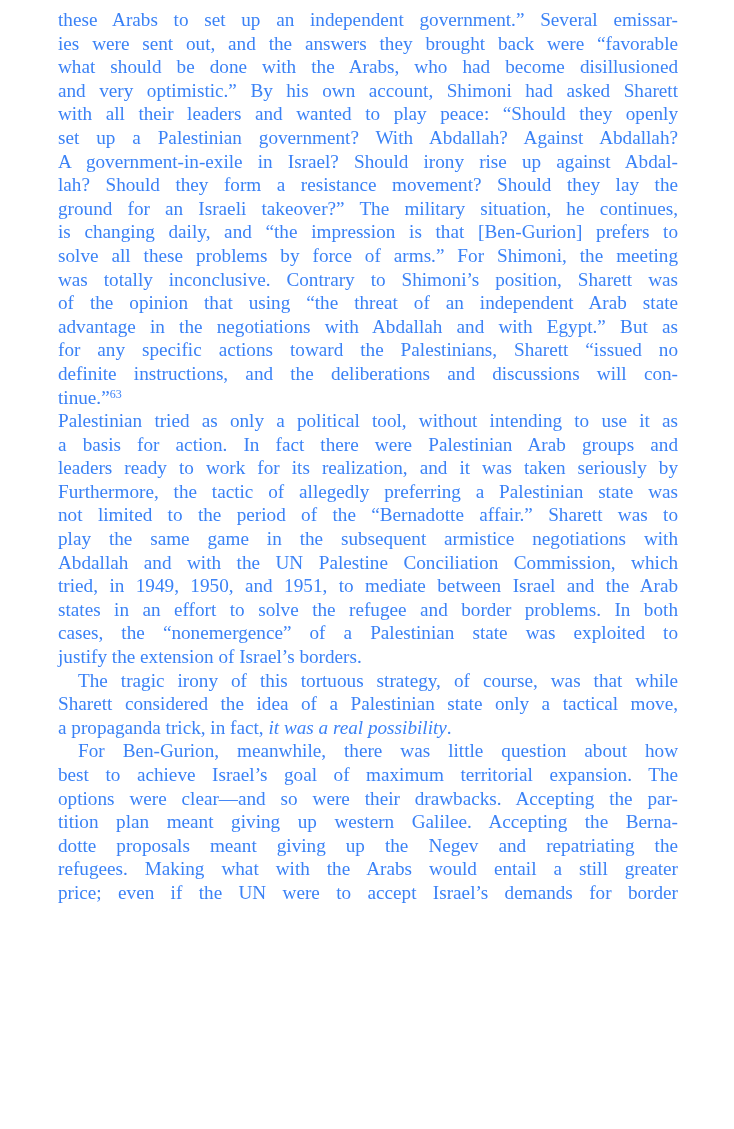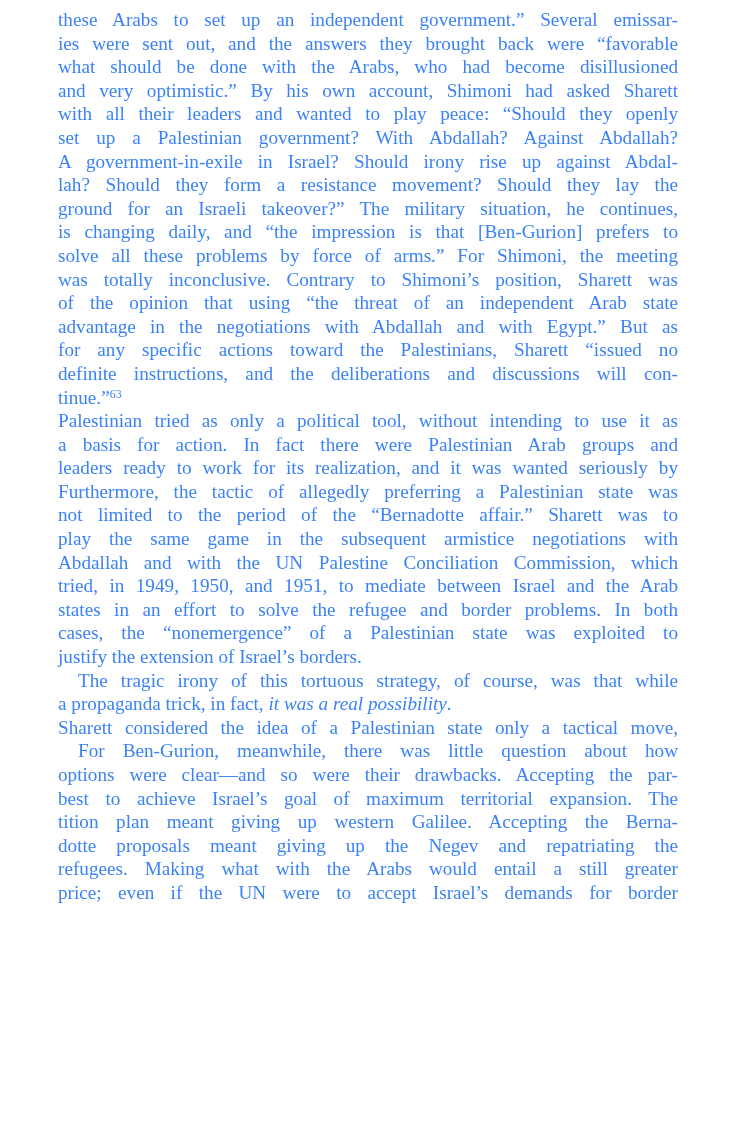--- a/index.html
+++ b/index.html
@@ -31,37 +31,37 @@
     <span class="line">was totally inconclusive. Contrary to Shimoni’s position, Sharett was</span>
     <span class="line">of the opinion that using “the threat of an independent Arab state</span>
     <span class="line">advantage in the negotiations with Abdallah and with Egypt.” But as</span>
     <span class="line">for any specific actions toward the Palestinians, Sharett “issued no</span>
     <span class="line">definite instructions, and the deliberations and discussions will con-</span>
     <span class="line last"><span>tinue.”</span><sup>63</sup></span>
   </p>
   <p>
     <span class="line">Palestinian tried as only a political tool, without intending to use it as</span>
     <span class="line">a basis for action. In fact there were Palestinian Arab groups and</span>
-    <span class="line">leaders ready to work for its realization, and it was wanted seriously by</span>
+    <span class="line">leaders ready to work for its realization, and it was taken seriously by</span>
     <span class="line">Furthermore, the tactic of allegedly preferring a Palestinian state was</span>
     <span class="line">not limited to the period of the “Bernadotte affair.” Sharett was to</span>
     <span class="line">play the same game in the subsequent armistice negotiations with</span>
     <span class="line">Abdallah and with the UN Palestine Conciliation Commission, which</span>
     <span class="line">tried, in 1949, 1950, and 1951, to mediate between Israel and the Arab</span>
     <span class="line">states in an effort to solve the refugee and border problems. In both</span>
     <span class="line">cases, the “nonemergence” of a Palestinian state was exploited to</span>
     <span class="line last">justify the extension of Israel’s borders.</span>
   </p>
   <p>
     <span class="line" style="padding-left:20px">The tragic irony of this tortuous strategy, of course, was that while</span>
+    <span class="line">Sharett considered the idea of a Palestinian state only a tactical move,</span>
     <span class="line last"><span>a propaganda trick, in fact, </span><em>it was a real possibility</em><span>.</span></span>
-    <span class="line">Sharett considered the idea of a Palestinian state only a tactical move,</span>
   </p>
   <p>
     <span class="line" style="padding-left:20px">For Ben-Gurion, meanwhile, there was little question about how</span>
+    <span class="line">best to achieve Israel’s goal of maximum territorial expansion. The</span>
     <span class="line">options were clear—and so were their drawbacks. Accepting the par-</span>
-    <span class="line">best to achieve Israel’s goal of maximum territorial expansion. The</span>
     <span class="line">tition plan meant giving up western Galilee. Accepting the Berna-</span>
     <span class="line">dotte proposals meant giving up the Negev and repatriating the</span>
     <span class="line">refugees. Making what with the Arabs would entail a still greater</span>
     <span class="line">price; even if the UN were to accept Israel’s demands for border</span>
   </p>
 </div>
 
 </body></html>

